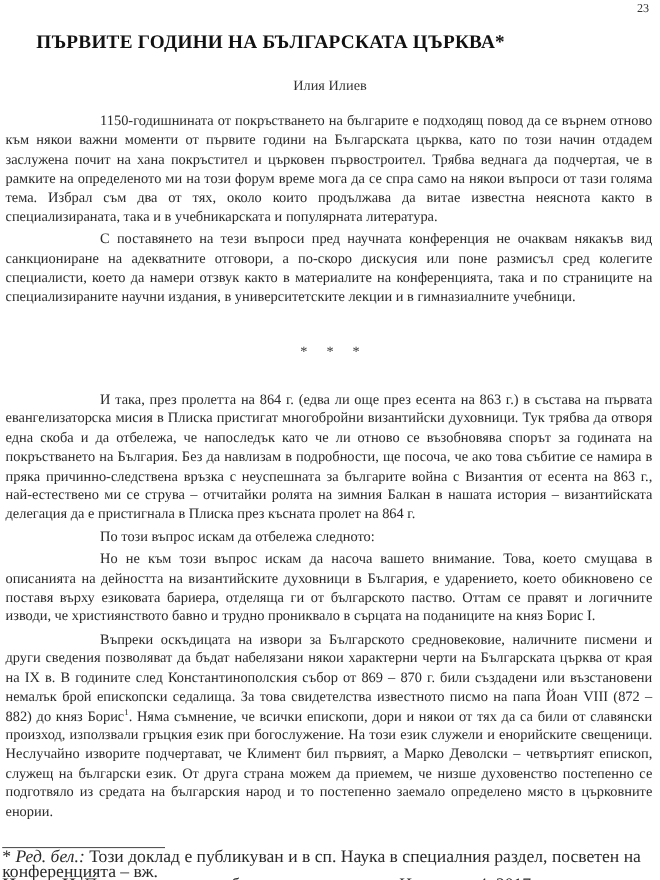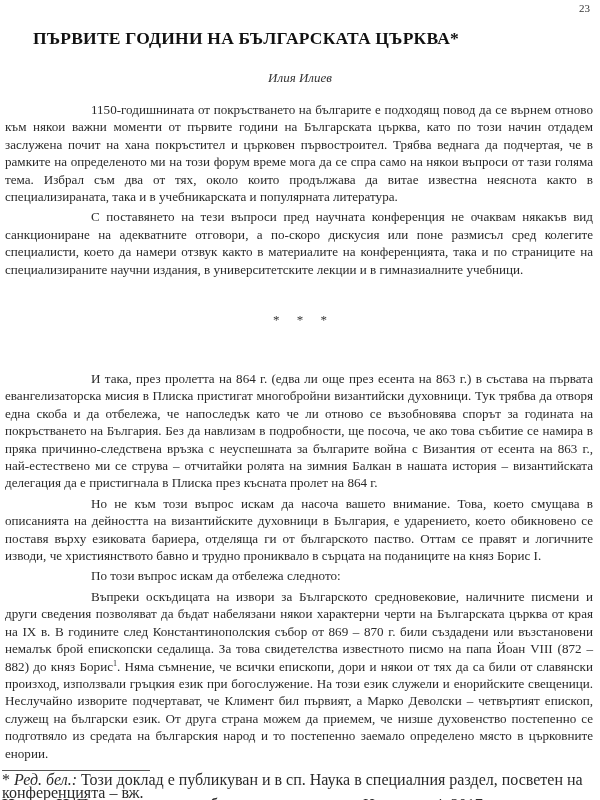--- a/index.html
+++ b/index.html
@@ -12,30 +12,30 @@
       position: absolute; top: 2px; right: 10px;
       font-size: 11px; color: #333; font-family: Liberation Serif, serif;
     }
     .title {
       position: absolute; top: 28px; left: 0; width: 492px;
       text-align: center; font-weight: bold; font-size: 17.5px;
       letter-spacing: 0.2px; color: #111;
     }
     .author {
       position: absolute; top: 70px; left: 0; width: 600px;
-      text-align: center; font-style: italic; font-size: 13px; color: #333;
+      text-align: center; font-size: 13px; color: #333;
     }
     .body-text {
       position: absolute; left: 2px; width: 594px;
       font-size: 13.1px; line-height: 17.4px; text-align: justify;
       color: #2a2a2a;
     }
     .body-text p { margin: 3px; text-indent: 86px; text-align: justify; }
     .block1 { top: 98px; }
-    .block2 { top: 367px; }
+    .block2 { top: 351px; }
     .separator {
       position: absolute; top: 312px; left: 0; width: 600px;
       text-align: center; font-size: 13px; word-spacing: 14px; color: #333;
     }
     sup { font-size: 8px; line-height: 0; }
     .footnote-rule {
       position: absolute; top: 770px; left: 2px; width: 148px;
       border-top: 1px solid #555;
     }
     .footnote {
@@ -56,22 +56,22 @@
 
 <div class="body-text block1">
   <p>1150-годишнината от покръстването на българите е подходящ повод да се върнем отново към някои важни моменти от първите години на Българската църква, като по този начин отдадем заслужена почит на хана покръстител  и църковен първостроител. Трябва веднага да подчертая, че в рамките на определеното ми на този форум време мога да се спра само на някои въпроси от тази голяма тема. Избрал съм два от тях, около които продължава да витае известна неяснота както в специализираната, така и в учебникарската и популярната литература.</p>
   <p>С поставянето на тези въпроси пред научната конференция не очаквам някакъв вид санкциониране на адекватните отговори, а по-скоро дискусия или поне размисъл сред колегите специалисти, което да намери отзвук както в материалите на конференцията, така и по страниците на специализираните научни издания, в университетските лекции и в гимназиалните учебници.</p>
 </div>
 
 <div class="separator">* * *</div>
 
 <div class="body-text block2">
   <p>И така, през пролетта на 864 г. (едва ли още през есента на 863 г.) в състава на първата  евангелизаторска мисия в Плиска пристигат многобройни византийски духовници. Тук трябва да отворя една скоба и да отбележа, че напоследък като че ли отново се възобновява спорът за годината на покръстването на България. Без да навлизам в подробности, ще посоча, че ако това събитие се намира в пряка причинно-следствена връзка с неуспешната за българите война с Византия от есента на 863 г., най-естествено ми се струва – отчитайки ролята на зимния Балкан в нашата история – византийската делегация да е пристигнала в Плиска през късната пролет на 864 г.</p>
+  <p>По този въпрос искам да отбележа следното:</p>
   <p>Но не към този въпрос искам да насоча вашето внимание.  Това, което смущава в описанията на дейността на византийските духовници в България, е ударението, което обикновено се поставя върху езиковата бариера, отделяща ги от българското паство. Оттам се правят и логичните изводи, че християнството бавно и трудно прониквало в сърцата на поданиците на княз Борис I.</p>
-  <p>По този въпрос искам да отбележа следното:</p>
   <p><span>Въпреки оскъдицата на извори за Българското средновековие, наличните писмени и други сведения позволяват да бъдат набелязани някои характерни черти на Българската църква от края на IX в. В годините след Константинополския събор от 869 – 870 г. били създадени или възстановени немалък брой епископски седалища. За това свидетелства известното писмо на папа Йоан VIII (872 – 882) до княз Борис</span><sup>1</sup><span>. Няма съмнение, че всички епископи, дори и някои от тях да са били от славянски произход, използвали гръцкия език при богослужение. На този език служели и енорийските свещеници. Неслучайно изворите подчертават, че Климент бил първият, а Марко Деволски – четвъртият епископ, служещ на български език.  От друга страна можем да приемем, че низше духовенство постепенно се подготвяло из средата на българския народ и то постепенно заемало определено място в църковните енории.</span></p>
 </div>
 
 <div class="footnote-rule"></div>
 
 <div class="footnote">
   <span>*</span>
   <span class="it">Ред. бел.:</span><span> Този доклад е публикуван и в сп. Наука в специалния раздел, посветен на конференцията – вж.</span><br>
   <span class="b">Илиев, И.</span><span> Първите години на българската изводи. – </span><span class="it">Илиев</span><span>, кн. 4, 2017.</span>
 </div>

